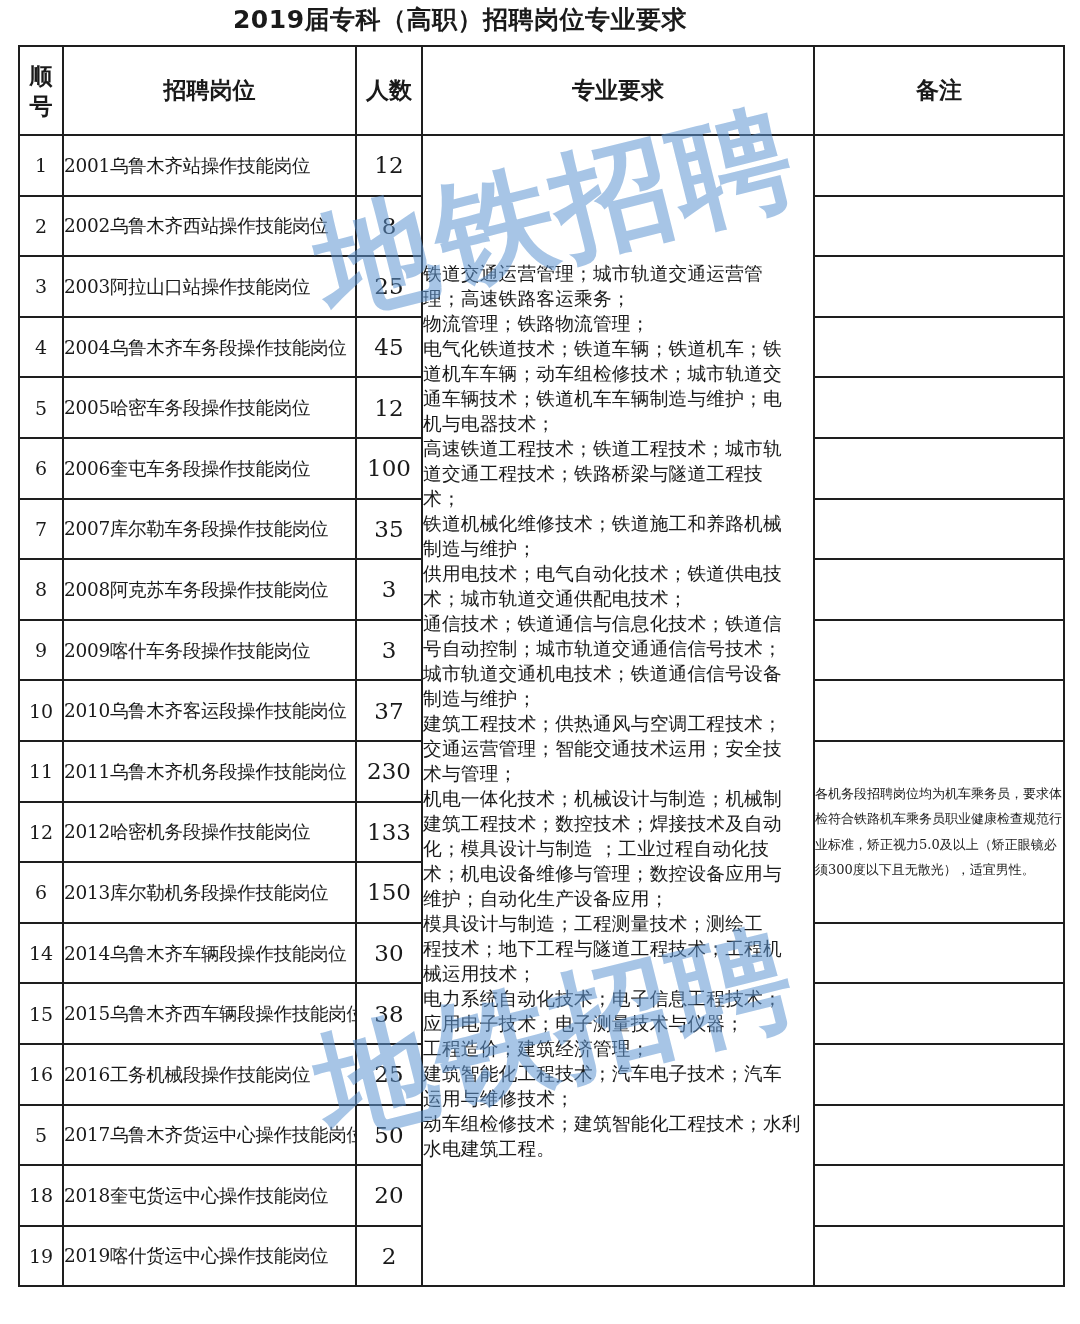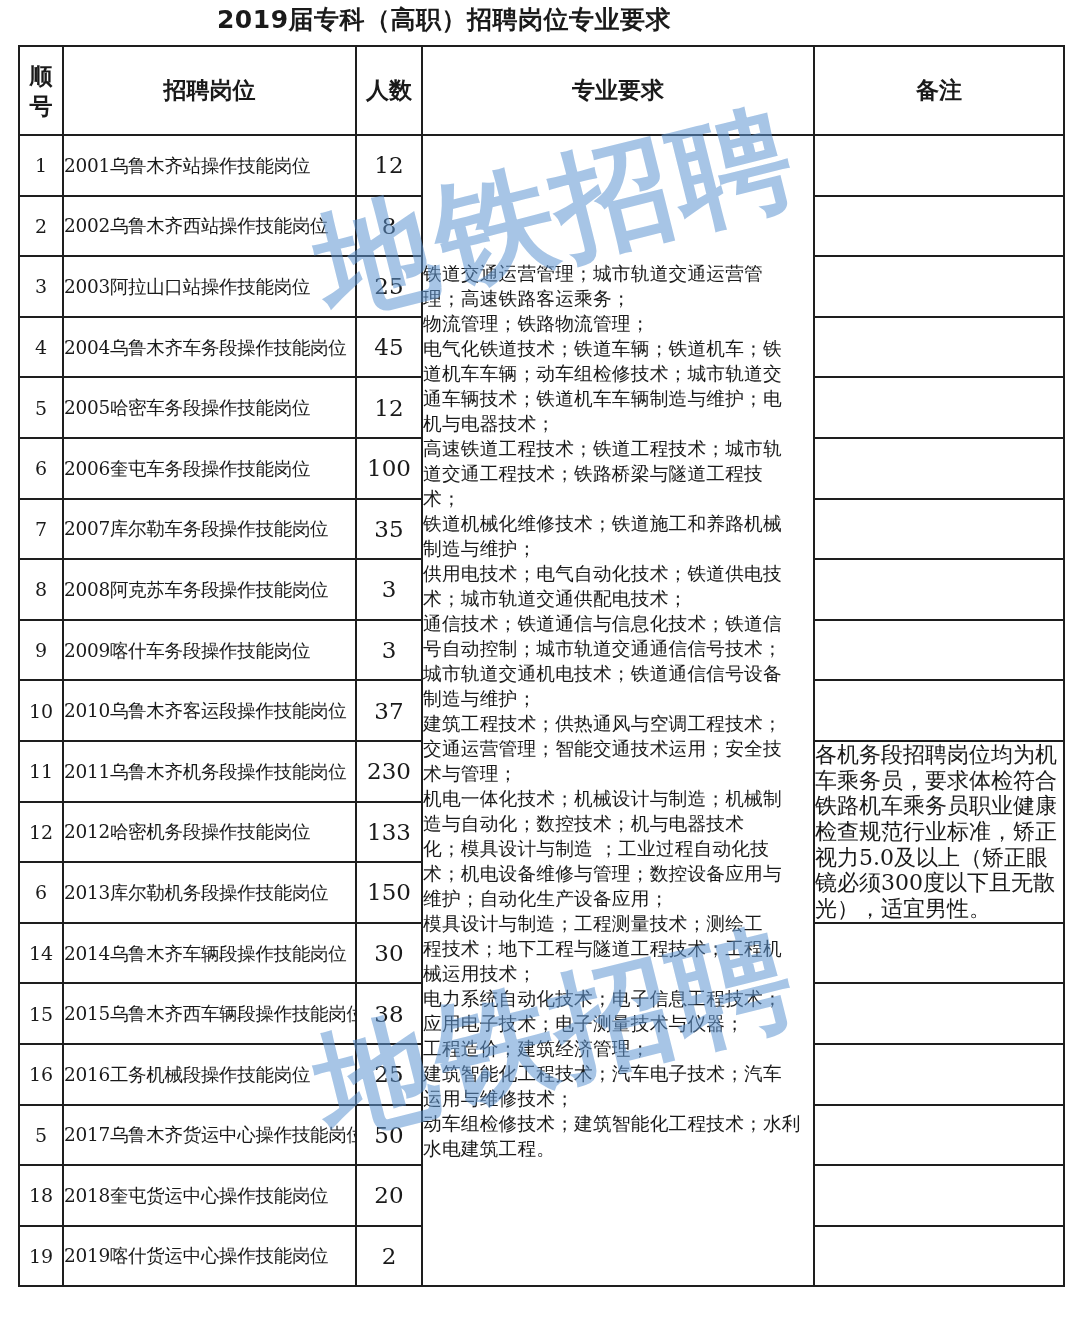--- a/index.html
+++ b/index.html
@@ -1,33 +1,33 @@
 <!DOCTYPE html>
 <html><head>
   <meta charset="utf-8">
   <style>
     html, body { margin: 0; padding: 0; background: #ffffff; }
     body { width: 1080px; height: 1324px; position: relative; overflow: hidden;
            font-family: "DejaVu Serif", "Liberation Serif", serif; color: #1a1a1a; }
     .title { position: absolute; left: 0; top: 2px; width: 888px; text-align: center;
              font-family: "DejaVu Sans", "Liberation Sans", sans-serif;
-             font-size: 25px; font-weight: bold; letter-spacing: 0.5px; height: 36px; line-height: 36px; }
+             font-size: 25px; font-weight: bold; letter-spacing: 0.5px; height: 36px; line-height: 36px; padding-left: 16px; }
     table.grid { position: absolute; left: 18px; top: 45px; width: 1045px;
                  border-collapse: collapse; table-layout: fixed; }
     table.grid td, table.grid th { border: 2px solid #1e1e1e; padding: 0; vertical-align: middle; }
     th { font-family: "DejaVu Sans", "Liberation Sans", sans-serif; font-size: 23px; font-weight: bold; }
     th.h-seq { line-height: 30px; }
     .head-row { height: 89px; }
     .data-row { height: 60.6px; }
     td.seq { text-align: center; font-size: 19px; }
     td.pos { text-align: left; font-size: 18.5px; padding-left: 3px; white-space: nowrap; overflow: hidden; letter-spacing: -0.3px; }
     td.cnt { text-align: center; font-size: 23px; }
     td.req { vertical-align: top; font-size: 18.7px; line-height: 25px; padding: 24px 2px 0 4px; letter-spacing: 0.2px; margin-left: 28px; }
     td.req .line { display: block; }
-    td.note { vertical-align: top; font-size: 22px; line-height: 25.6px; padding: 8px 4px 0 5px; }
+    td.note { vertical-align: top; font-size: 13px; line-height: 25.6px; padding: 8px 4px 0 5px; }
     td.blank { }
     .watermark { position: absolute; font-family: "DejaVu Sans", "Liberation Sans", sans-serif;
                  font-weight: bold; color: rgba(95, 150, 210, 0.55); font-size: 118px;
                  letter-spacing: 4px; white-space: nowrap; pointer-events: none; }
     .wm1 { left: 300px; top: 195px; transform: rotate(-14deg); transform-origin: left top; }
     .wm2 { left: 300px; top: 1015px; transform: rotate(-14deg); transform-origin: left top; }
   </style>
 </head>
 <body>
 
@@ -75,21 +75,21 @@
           <span class="line">供用电技术；电气自动化技术；铁道供电技</span>
           <span class="line">术；城市轨道交通供配电技术；</span>
           <span class="line">通信技术；铁道通信与信息化技术；铁道信</span>
           <span class="line">号自动控制；城市轨道交通通信信号技术；</span>
           <span class="line">城市轨道交通机电技术；铁道通信信号设备</span>
           <span class="line">制造与维护；</span>
           <span class="line">建筑工程技术；供热通风与空调工程技术；</span>
           <span class="line">交通运营管理；智能交通技术运用；安全技</span>
           <span class="line">术与管理；</span>
           <span class="line">机电一体化技术；机械设计与制造；机械制</span>
-          <span class="line">造与自动化；数控技术；机与电器技术</span>
+          <span class="line">建筑工程技术；数控技术；焊接技术及自动</span>
           <span class="line">化；模具设计与制造 ；工业过程自动化技</span>
           <span class="line">术；机电设备维修与管理；数控设备应用与</span>
           <span class="line">维护；自动化生产设备应用；</span>
           <span class="line">模具设计与制造；工程测量技术；测绘工</span>
           <span class="line">程技术；地下工程与隧道工程技术；工程机</span>
           <span class="line">械运用技术；</span>
           <span class="line">电力系统自动化技术；电子信息工程技术；</span>
           <span class="line">应用电子技术；电子测量技术与仪器；</span>
           <span class="line">工程造价；建筑经济管理；</span>
           <span class="line">建筑智能化工程技术；汽车电子技术；汽车</span>

